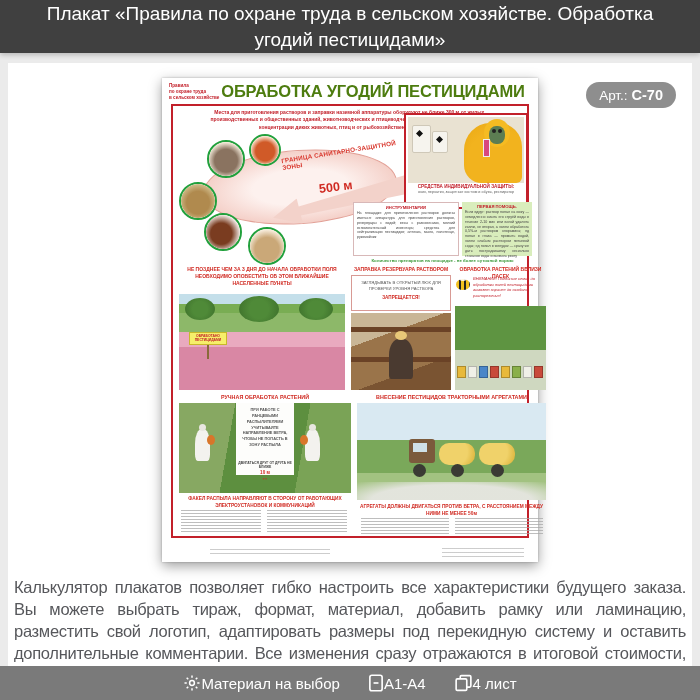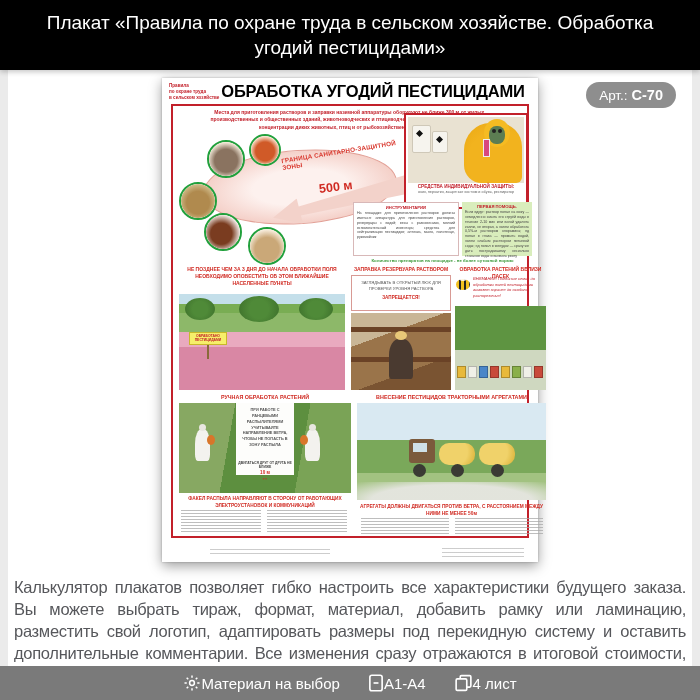--- a/index.html
+++ b/index.html
@@ -1,20 +1,20 @@
 <!DOCTYPE html>
 <html><head>
 <meta charset="utf-8">
 <style>
   html,body{margin:0;padding:0;}
   body{width:700px;height:700px;position:relative;background:#ebebeb;
        font-family:"Liberation Sans",sans-serif;overflow:hidden;}
 
   
-  .top-banner{position:absolute;top:0;left:0;width:700px;height:70px;background:#000000;
+  .top-banner{position:absolute;top:0;left:0;width:700px;height:53px;background:#404040;
     color:#fff;display:flex;align-items:center;justify-content:center;text-align:center;
     font-size:19px;line-height:1.32;padding:0 30px;box-sizing:border-box;
     box-shadow:0 2px 5px rgba(0,0,0,.22);z-index:5;}
 
   
   .card{position:absolute;top:63px;bottom:34px;left:8px;right:8px;background:#fff;z-index:1;}
 
   
   .art-badge{position:absolute;top:19px;right:16px;height:26px;background:#8e8e8e;color:#fff;
     border-radius:13px;display:flex;align-items:center;padding:0 13px;font-size:13.5px;gap:4px;}
@@ -29,21 +29,21 @@
     color:#fff;display:flex;align-items:center;justify-content:center;gap:28px;font-size:15px;z-index:5;}
   .bb-item{display:flex;align-items:center;}
   .bb-item svg{display:block;}
 
   
   .poster{position:absolute;left:50%;transform:translateX(-50%);top:15px;width:376px;height:484px;
     background:#fff;box-shadow:0 4px 12px rgba(0,0,0,.38),0 0 2px rgba(0,0,0,.25);}
   .p-corner{position:absolute;left:7px;top:5px;font-size:4.6px;font-weight:bold;color:#c2202a;
     line-height:1.3;white-space:pre-line;}
   .p-title{position:absolute;left:52px;right:6px;top:4px;text-align:center;font-size:16.5px;
-    font-weight:bold;color:#000000;letter-spacing:-0.2px;}
+    font-weight:bold;color:#4d7c0f;letter-spacing:-0.2px;}
   .p-frame{position:absolute;left:9px;right:9px;top:26px;height:430px;border:2px solid #c2202a;}
   .p-intro{position:absolute;left:24px;right:24px;top:3px;color:#c2202a;font-size:5px;
     font-weight:bold;text-align:center;line-height:1.45;}
 
   
   .zone-ellipse{position:absolute;left:30px;top:44px;width:192px;height:72px;border-radius:50%;
     background:radial-gradient(ellipse at 50% 50%, #fdf1ee 35%, #f4cfc7 72%, #eebfb5 100%);
     border:1px solid #e2a096;transform:rotate(-4deg);}
   .zone-label{position:absolute;left:108px;top:41px;width:130px;color:#d93a30;font-size:6.3px;
     font-weight:bold;transform:rotate(-9deg);letter-spacing:.2px;}

